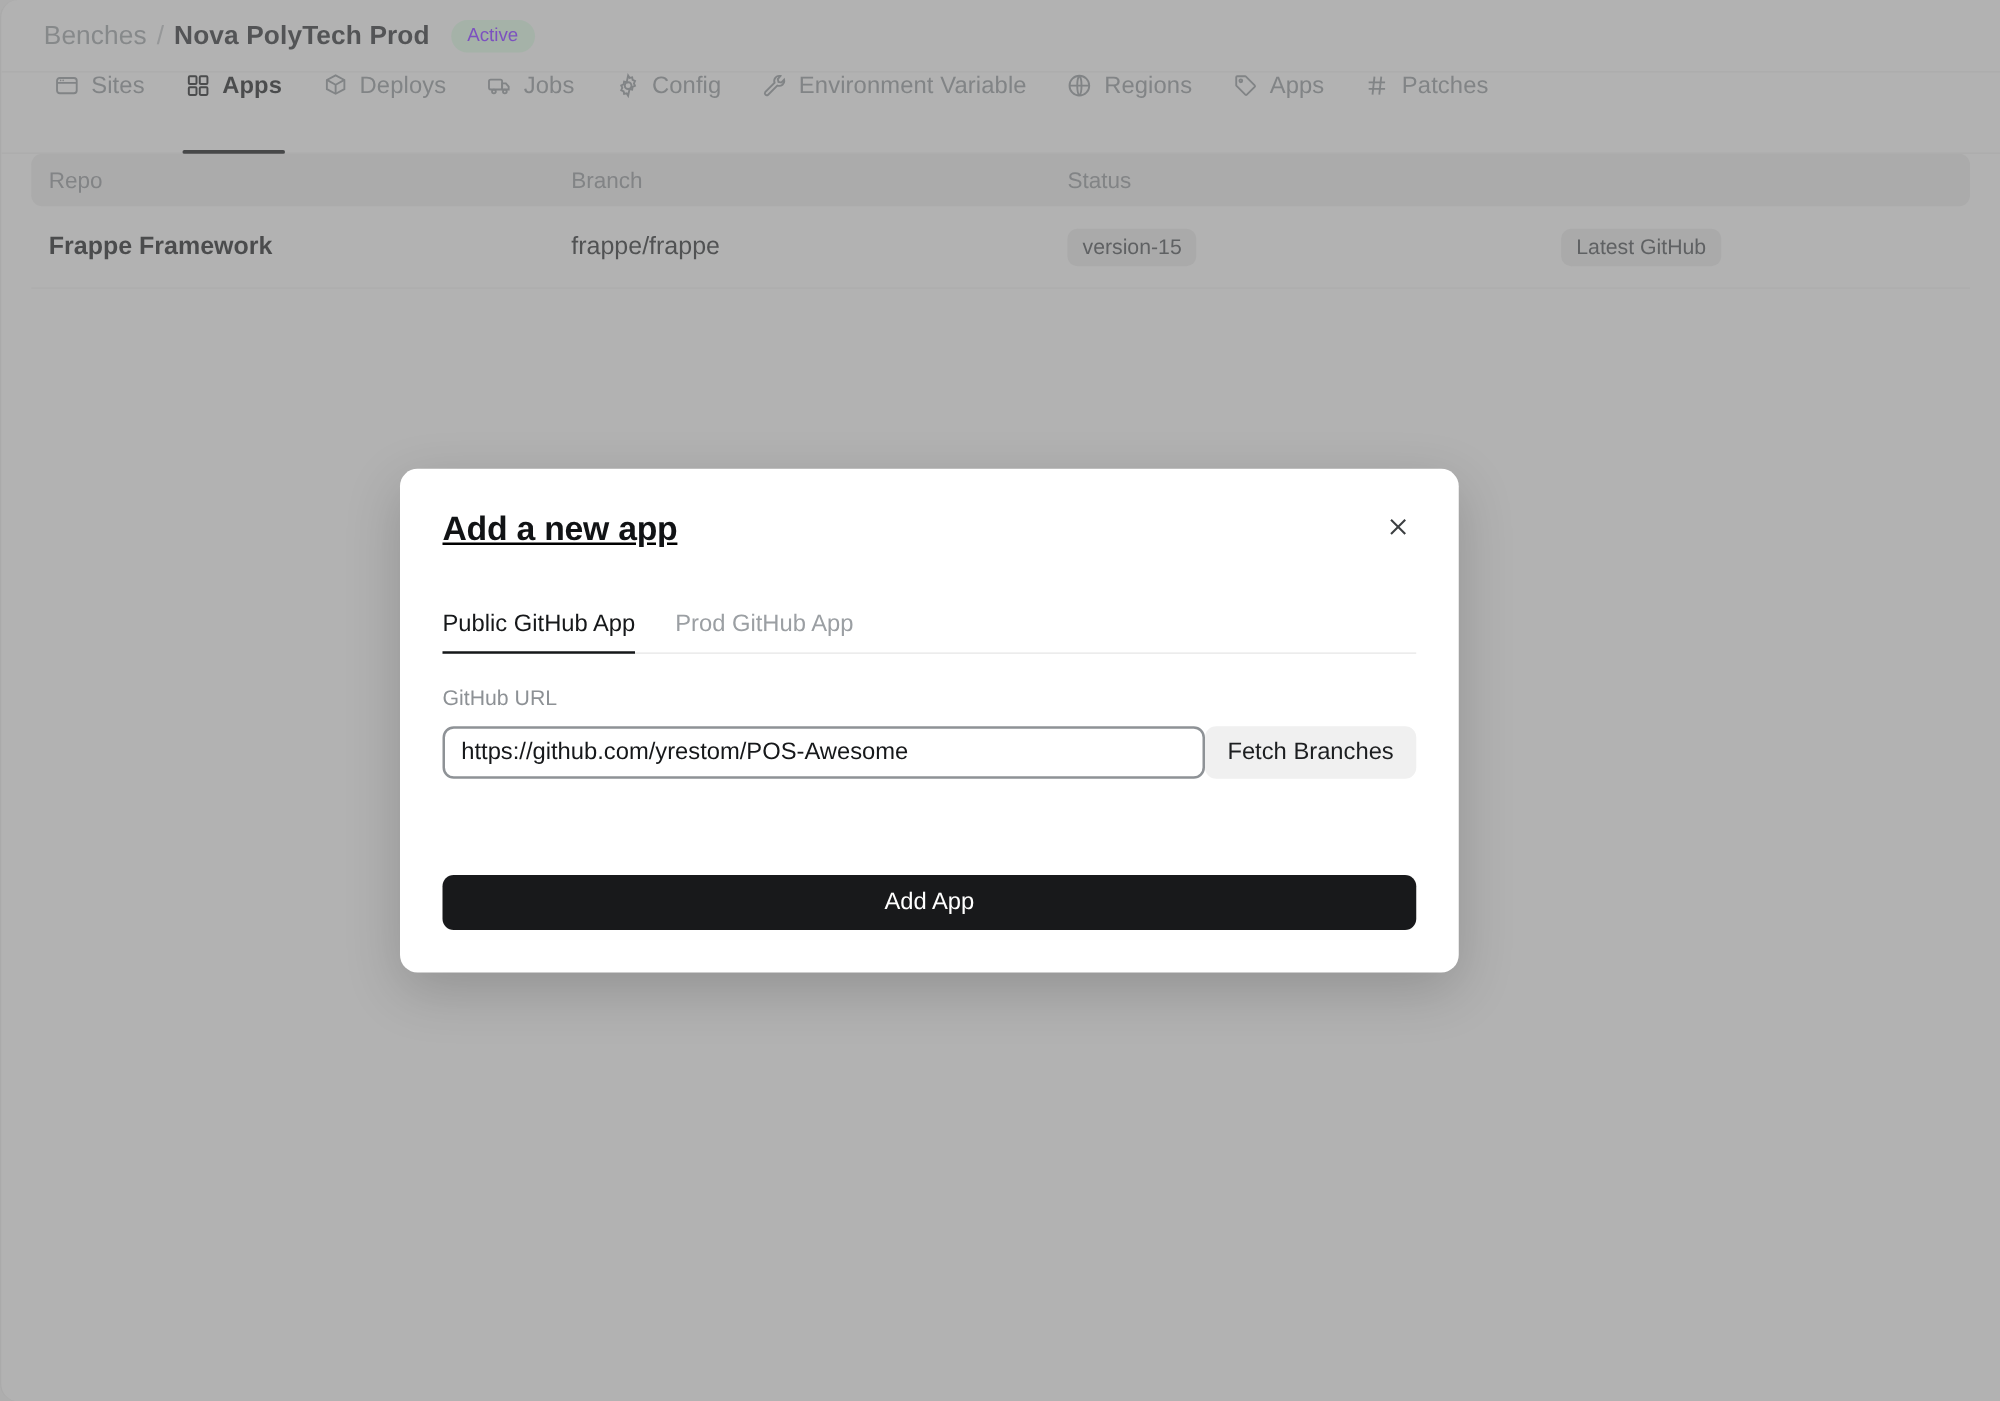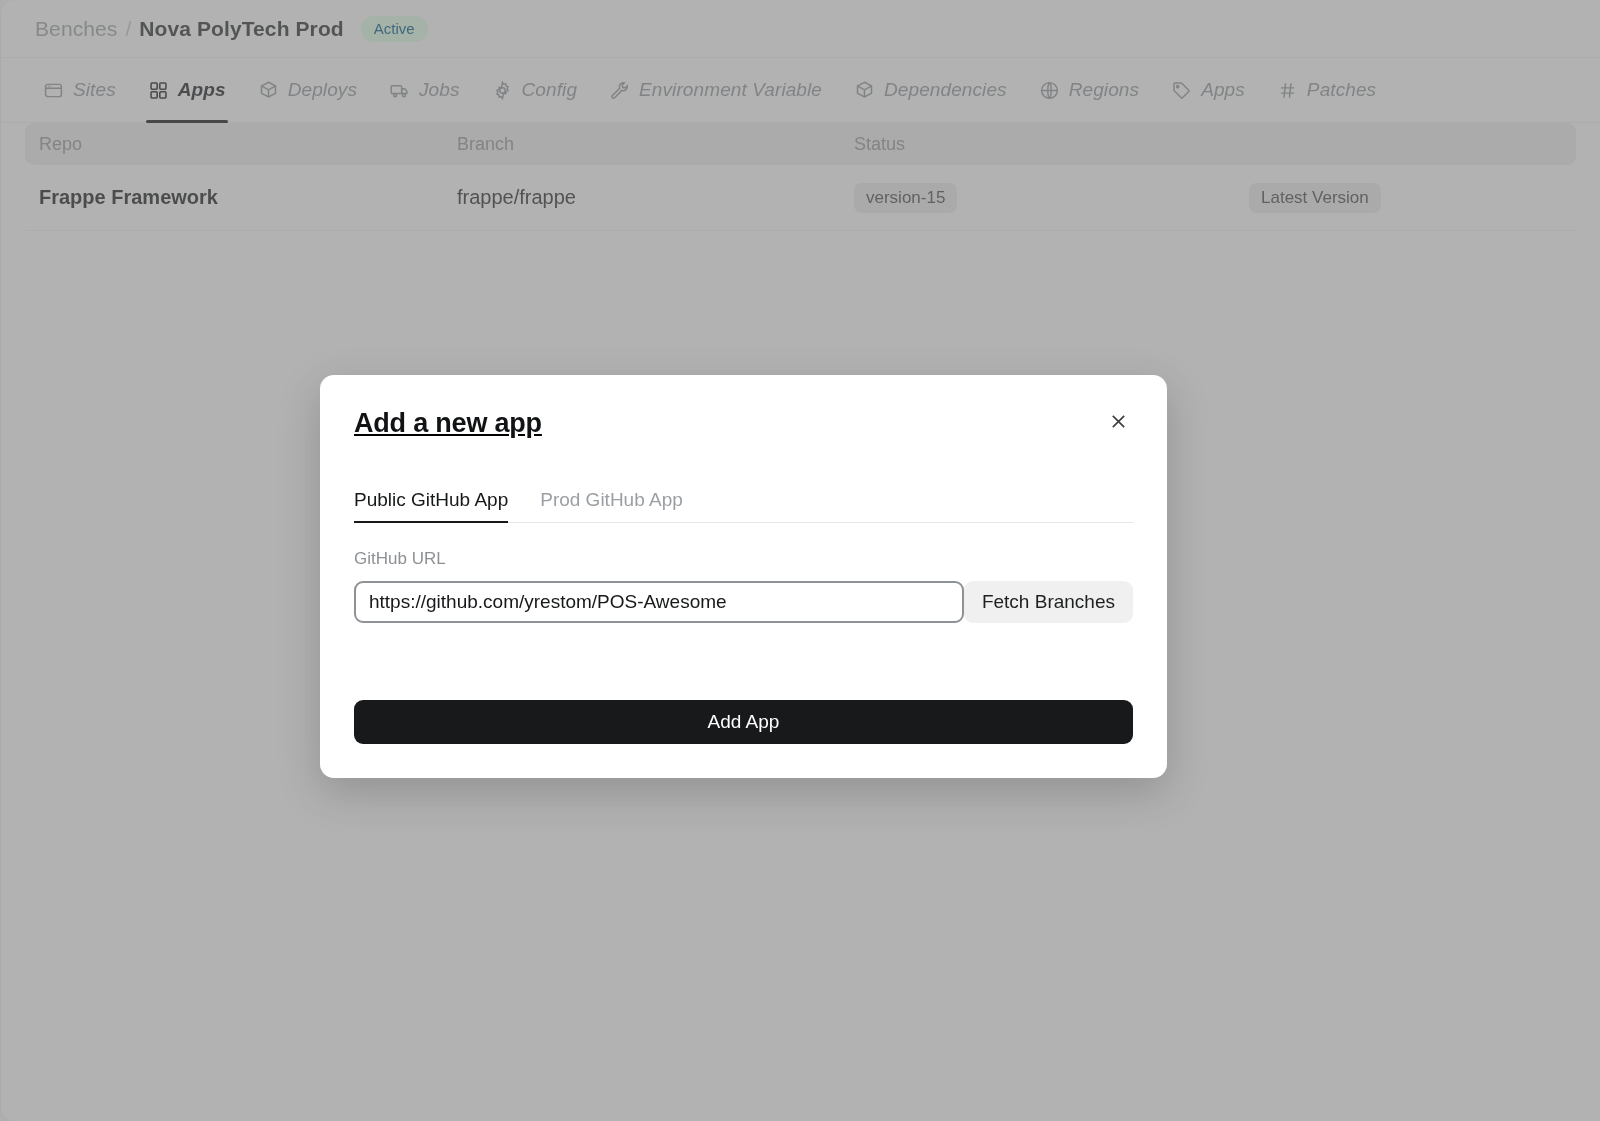--- a/index.html
+++ b/index.html
@@ -42,47 +42,45 @@
   }
   .crumb-current {
     font-size: 21px;
     font-weight: 700;
     color: #2b2d2f;
     letter-spacing: .1px;
   }
   #status-badge {
     margin-left: 17px;
     background: #aec4b4;
-    color: #0c4a6e;
+    color: #6d28d9;
     font-size: 15px;
     padding: 5px 13px 6px;
     border-radius: 999px;
     line-height: 1;
   }
 
   
   #tab-strip {
     height: 65px;
     display: flex;
     align-items: stretch;
     padding-left: 26px;
     border-bottom: 1px solid #bababa;
     gap: 0;
   }
   .tab {
     display: flex;
-    align-items: center;
     gap: 9px;
     padding: 0 16px;
     position: relative;
     color: #75797c;
     font-size: 19px;
     white-space: nowrap;
     cursor: pointer;
-    font-style: italic;
   }
   .tab .tab-label { letter-spacing: .1px; }
   .tab .tab-ico {
     width: 21px; height: 21px;
     display: flex; align-items: center; justify-content: center;
     flex: none;
   }
   .tab svg { width: 21px; height: 21px; display: block; }
   .tab.active { color: #1d1f21; font-weight: 600; }
   .tab.active::after {
@@ -335,29 +333,20 @@
 
     <div class="tab">
       <span class="tab-ico">
         <svg viewBox="0 0 24 24" fill="none" stroke="currentColor" stroke-width="1.7">
           <path d="M17.5 3.2a4.6 4.6 0 00-5.3 6.2L3.6 18a1.8 1.8 0 002.5 2.5l8.6-8.6a4.6 4.6 0 006.2-5.3l-2.6 2.6-2.6-.6-.6-2.6z"></path>
         </svg>
       </span>
       <span class="tab-label">Environment Variable</span>
     </div>
 
-    <div class="tab">
-      <span class="tab-ico">
-        <svg viewBox="0 0 24 24" fill="none" stroke="currentColor" stroke-width="1.7">
-          <path d="M12 2.6l8 4.2v8.4l-8 4.2-8-4.2V6.8z"></path>
-            <path d="M12 11.2l8-4.4M12 11.2l-8-4.4M12 11.2v8.2"></path>
-        </svg>
-      </span>
-      <span class="tab-label">Dependencies</span>
-    </div>
 
     <div class="tab">
       <span class="tab-ico">
         <svg viewBox="0 0 24 24" fill="none" stroke="currentColor" stroke-width="1.7">
           <circle cx="12" cy="12" r="9"></circle>
             <path d="M3 12h18M12 3c2.6 2.6 2.6 15.4 0 18M12 3c-2.6 2.6-2.6 15.4 0 18"></path>
         </svg>
       </span>
       <span class="tab-label">Regions</span>
     </div>
@@ -391,21 +380,21 @@
       <div>Status</div>
     </div>
     <div id="table-body">
       <div class="trow">
         <div class="cell-app">Frappe Framework</div>
         <div class="cell-repo">frappe/frappe</div>
         <div>
           <span class="pill">version-15</span>
         </div>
         <div>
-          <span class="pill">Latest Version</span>
+          <span class="pill">Latest GitHub</span>
         </div>
       </div>
     </div>
   </div>
 
 </div>
 
 <div id="modal-overlay"></div>
 
 <div id="add-app-modal">

